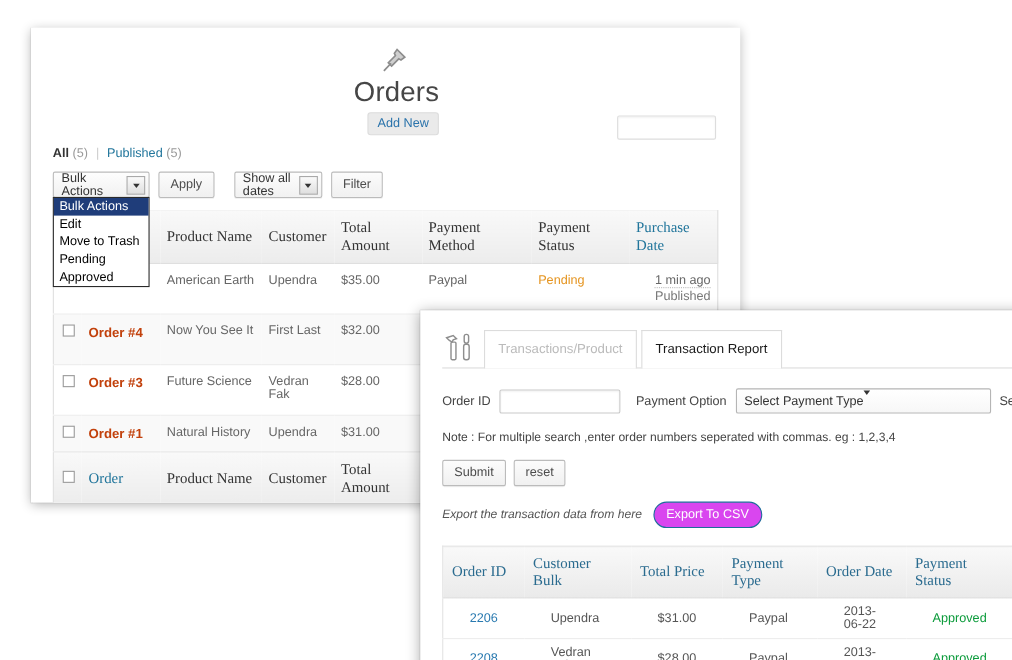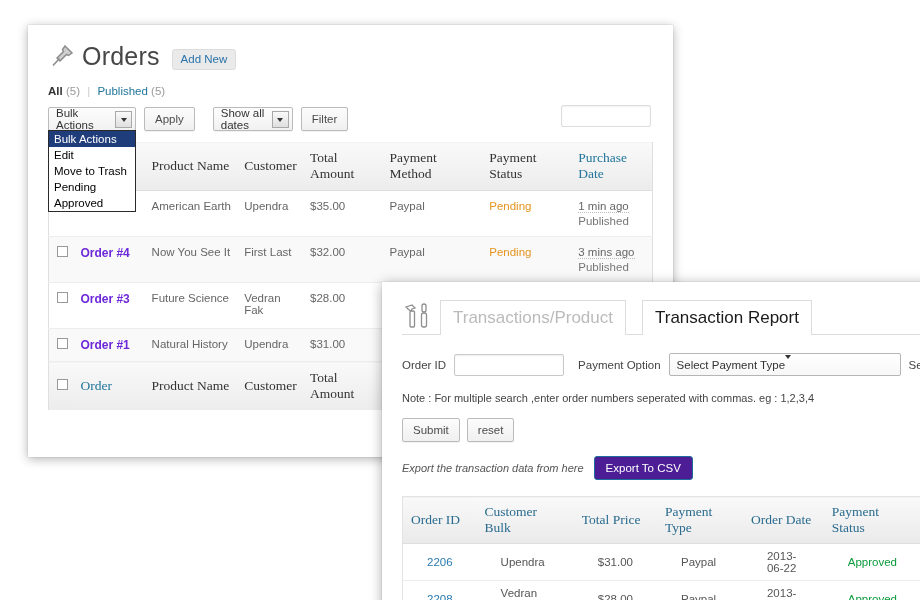--- a/index.html
+++ b/index.html
@@ -11,21 +11,21 @@
     -webkit-font-smoothing:antialiased;
   }
 
   
   #orders-panel {
     position:absolute; left:28px; top:25px; width:645px; height:432px;
     background:#fff;
     box-shadow:0 2px 10px rgba(0,0,0,0.30), 0 0 1px rgba(0,0,0,0.25);
     z-index:1; overflow:hidden;
   }
-  .page-head { display:flex; align-items:center; padding:16px 0 0 20px; }
+  .page-head { display:flex; align-items:center; padding:16px 0 0 20px;flex-direction:column; }
   #pin-icon { width:28px; height:28px; flex:0 0 28px; margin-right:6px; }
   #page-title {
     font-size:25px; color:#464646; font-weight:normal; line-height:30px;
     letter-spacing:0.2px;
   }
   #add-new-button {
     margin-left:12px; font-size:11.5px; color:#2a73ab;
     background:#eaeaea; border:1px solid #dcdcdc; border-radius:3px;
     padding:3px 8px 4px; cursor:pointer; align-self:center; position:relative; top:3px;
   }
@@ -89,38 +89,38 @@
   }
   #orders-table tfoot td { border-top:1px solid #dfdfdf; border-bottom:none; }
   #orders-table th.sortable a, #orders-table td.sortable a { color:#21759b; text-decoration:none; cursor:pointer; }
   #orders-table tbody td {
     padding:9px 6px; border-bottom:1px solid #ededed; vertical-align:top;
     font-size:11.5px; color:#666;
   }
   #orders-table tbody tr:nth-child(even) td { background:#f9f9f9; }
   .cb-col { width:26px; padding-left:8px !important; }
   .rowcb { width:11px; height:11px; border:1px solid #999; background:#fff; display:inline-block; }
-  .order-link { color:#6d28d9; font-weight:bold; font-size:12px; text-decoration:none; cursor:pointer; }
+  .order-link { color:#c2410c; font-weight:bold; font-size:12px; text-decoration:none; cursor:pointer; }
   .date-rel { border-bottom:1px dotted #bbb; display:inline-block; }
   .date-pub { display:block; margin-top:2px; color:#777; }
-  th.col-date, td.col-date { width:82px; }
+  th.col-date, td.col-date { width:82px;text-align:right; }
 
   
   #transaction-panel {
     position:absolute; left:382px; top:282px; width:560px; height:330px;
     background:#fff; z-index:10;
     box-shadow:0 2px 12px rgba(0,0,0,0.33), 0 0 1px rgba(0,0,0,0.25);
     overflow:hidden;
   }
   .tabs-row { display:flex; align-items:flex-end; padding:14px 0 0 20px; height:52px; }
   #tools-icon { width:32px; height:30px; flex:0 0 32px; margin-right:6px; margin-bottom:3px; }
   .tab {
     border:1px solid #dcdcdc; border-bottom:none; background:#fff;
-    padding:6px 12px 7px; font-size:17px; line-height:21px; cursor:pointer;
-    position:relative; top:1px; margin-right:16px;
+    padding:6px 12px 7px; font-size:12px; line-height:21px; cursor:pointer;
+    position:relative; top:1px; margin-right:4px;
   }
   .tab.inactive { color:#bbb; }
   .tab.active { color:#1a1a1a; }
   .tabs-underline { height:1px; background:#dcdcdc; margin-left:20px; }
 
   .form-row { display:flex; align-items:center; gap:8px; margin:18px 0 0 20px; font-size:11.5px; color:#444; }
   .text-input {
     width:110px; height:22px; border:1px solid #c9c9c9; border-radius:2px; background:#fff;
     box-shadow:inset 0 1px 2px rgba(0,0,0,0.07);
   }
@@ -310,21 +310,21 @@
 
   <div class="note">Note : For multiple search ,enter order numbers seperated with commas. eg : 1,2,3,4</div>
 
   <div class="btn-row">
     <div class="wp-button">Submit</div>
     <div class="wp-button">reset</div>
   </div>
 
   <div class="export-row">
     <span id="export-hint">Export the transaction data from here</span>
-    <span id="export-csv-button" style="background: #4c1d95;">Export To CSV</span>
+    <span id="export-csv-button" style="background: #d946ef; border-radius: 12px;">Export To CSV</span>
   </div>
 
   <table id="report-table">
     <thead>
       <tr>
         <th style="width:72px;">Order ID</th>
         <th style="width:108px;">Customer Bulk</th>
         <th style="width:82px;">Total Price</th>
         <th style="width:92px;">Payment Type</th>
         <th style="width:88px;">Order Date</th>

